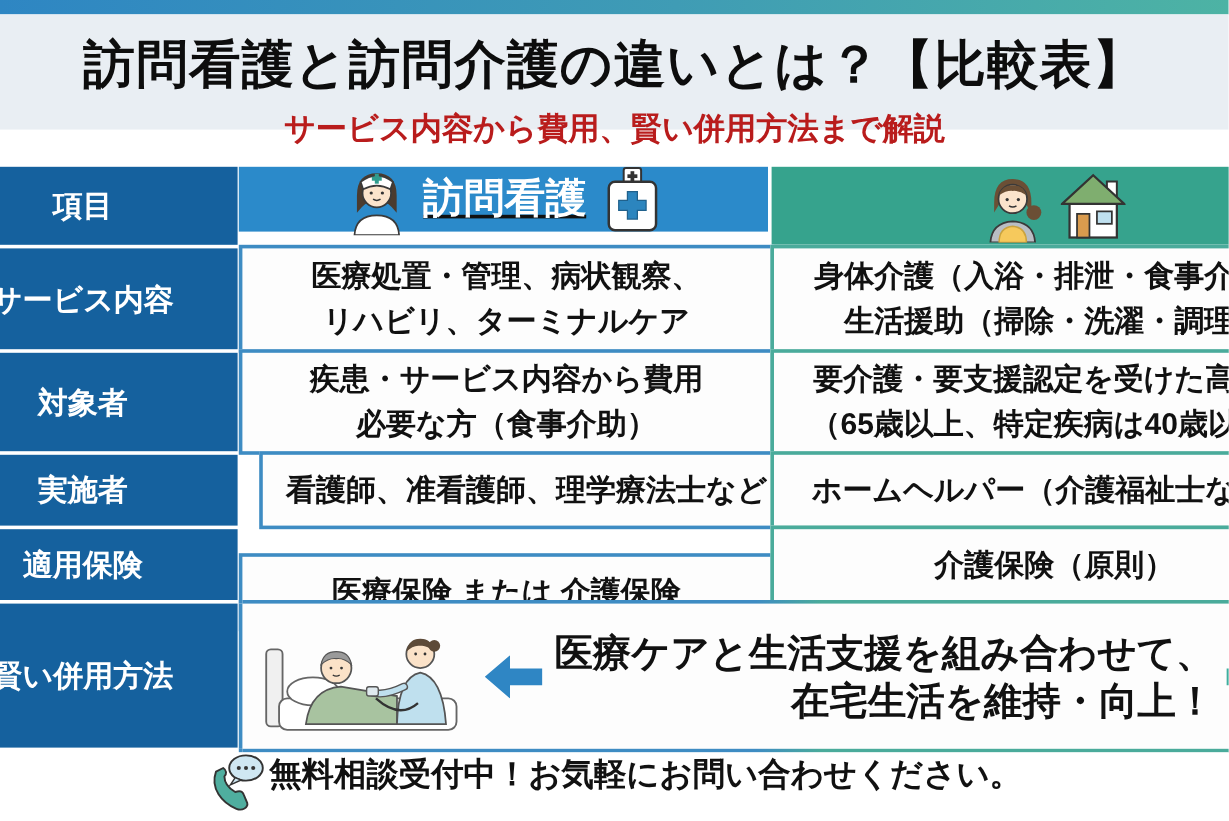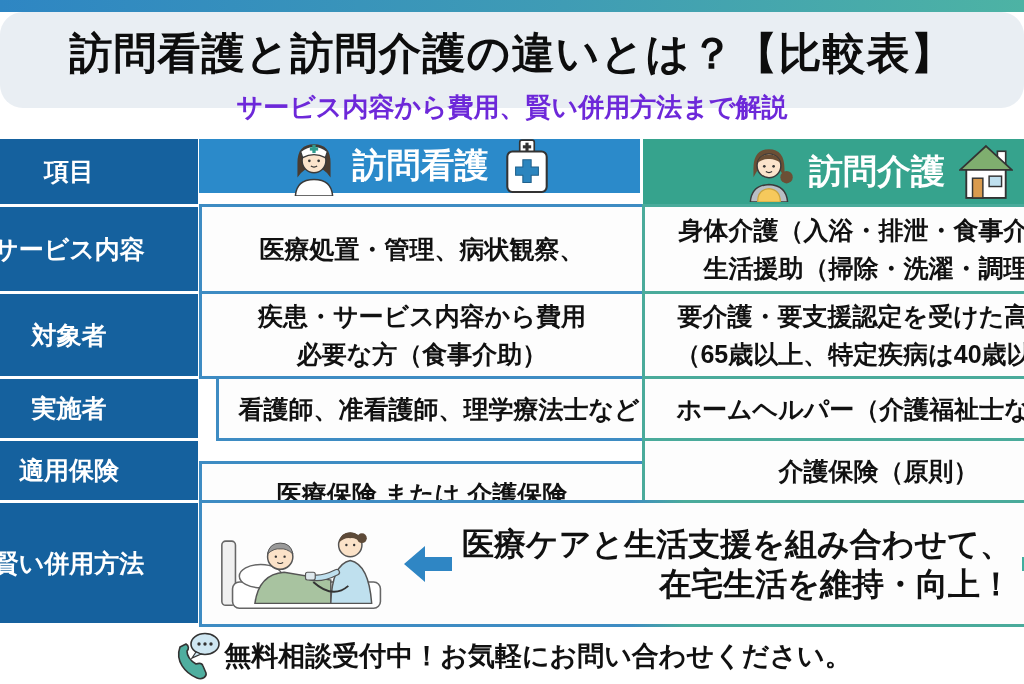--- a/index.html
+++ b/index.html
@@ -7,51 +7,51 @@
   .canvas {
     position:relative; width:1024px; height:684px; overflow:hidden;
     background:#ffffff; font-family:"Liberation Sans","DejaVu Sans",sans-serif;
     color:#111;
   }
   
   .topbar { position:absolute; left:0; top:0; width:1024px; height:12px;
     background:linear-gradient(90deg,#2e86c3 0%,#3f9cb5 55%,#4db3a4 100%); }
   
   .title-band { position:absolute; left:0; top:12px; width:1024px; height:96px;
-    background:#e9eef3; text-align:center;border-radius:23px; }
+    background:#e9eef3; text-align:center; }
   .main-title { margin-top:13px; font-size:43px; font-weight:bold; letter-spacing:1px; color:#0d0d0d; }
-  .sub-title  { margin-top:7px;  font-size:26px; font-weight:bold; color:#6d28d9; }
+  .sub-title  { margin-top:7px;  font-size:26px; font-weight:bold; color:#b91c1c; }
 
   
   .abs { position:absolute; }
   .flexc { display:flex; flex-direction:column; align-items:center; justify-content:center; }
 
   
   .lbl-cell { left:-60px; width:258px; background:#15619e; color:#fff;
     font-weight:bold; font-size:25px; display:flex; align-items:center;
     justify-content:center; white-space:nowrap; }
 
   
-  .hdr-nursing { left:199px; top:139px; width:441px; height:54px; background:#2b8aca; }
+  .hdr-nursing { left:199px; top:139px; width:441px; height:54px; background:#2b8aca;text-decoration:underline; }
   .hdr-care    { left:643px; top:139px; width:472px; height:65px; background:#36a38d; }
   .hdr-inner { display:flex; align-items:center; justify-content:center; gap:14px;
     width:100%; height:100%; color:#fff; font-weight:bold; font-size:34px; white-space:nowrap; }
 
   
   .cell { background:#fdfdfd; font-weight:bold; font-size:25px; line-height:38px;
     text-align:center; white-space:nowrap; }
   .cell-n { left:199px; width:446px; border:3px solid #3e8cc3; }
   .cell-c { left:642px; width:473px; border:3px solid #4aab9b; }
   .combo-cell { left:199px; width:916px; top:500px; height:127px; background:#fdfdfd;
     border:3px solid; border-image:linear-gradient(90deg,#3e8cc3 0 47%,#4aab9b 53% 100%) 1;
     display:flex; align-items:center; }
   .combo-text { text-align:right; font-weight:bold; font-size:32px; line-height:40px; white-space:nowrap; }
 
   .footer { position:absolute; left:0; top:627px; width:1024px; height:57px; background:#fff;
-    display:flex; align-items:center; justify-content:center; }
+    display:flex; justify-content:center; }
   .footer-text { font-weight:bold; font-size:27px; white-space:nowrap; }
 
   svg { display:block; }
 </style>
 </head>
 <body>
 
 <div class="canvas">
 
   <div class="topbar"></div>
@@ -116,35 +116,35 @@
           <circle cx="40" cy="34" r="6" fill="#6b4f35"></circle>
           <circle cx="23" cy="23" r="11.5" fill="#fbe4cc" stroke="#3a3a3a" stroke-width="1.4"></circle>
           <path d="M12 20 Q14 12 23 12 Q32 12 34 20 Q28 16 23 16.5 Q18 16 12 20 Z" fill="#6b4f35"></path>
           <circle cx="18.5" cy="23.5" r="1.3" fill="#333"></circle>
           <circle cx="27.5" cy="23.5" r="1.3" fill="#333"></circle>
           <path d="M20 28.5 Q23 30.5 26 28.5" fill="none" stroke="#333" stroke-width="1.2"></path>
           <path d="M5 58 Q6 42 23 41 Q40 42 41 58 Z" fill="#b9bec4" stroke="#3a3a3a" stroke-width="1.4"></path>
           <path d="M12 58 Q12 46 23 45 Q34 46 34 58 Z" fill="#f6c95c" stroke="#caa33e" stroke-width="1.2"></path>
         </svg>
       </span>
-      <span>訪問介護</span>
       <span>
         <svg width="54" height="56" viewBox="0 0 52 54">
           <rect x="37" y="7" width="8" height="13" fill="#fff" stroke="#333" stroke-width="1.6"></rect>
           <rect x="7" y="23" width="38" height="29" fill="#fff" stroke="#333" stroke-width="1.8"></rect>
           <path d="M26 2 L51 25 L1 25 Z" fill="#7fae6f" stroke="#333" stroke-width="1.8"></path>
           <rect x="13" y="33" width="10" height="19" fill="#d99b4e" stroke="#333" stroke-width="1.4"></rect>
           <rect x="29" y="31" width="12" height="10" fill="#bfe0ef" stroke="#333" stroke-width="1.4"></rect>
         </svg>
       </span>
     </div>
   </div>
 
   <div class="abs flexc cell cell-n" style="top:204px;height:90px;">
     <div>医療処置・管理、病状観察、</div>
+    <div>リハビリ、ターミナルケア</div>
   </div>
   <div class="abs flexc cell cell-n" style="top:291px;height:88px;">
     <div>疾患・サービス内容から費用</div>
     <div>必要な方（食事介助）</div>
   </div>
   <div class="abs flexc cell cell-n" style="top:376px;height:65px;margin-left:17px;">
     <div>看護師、准看護師、理学療法士など</div>
   </div>
   <div class="abs flexc cell cell-n" style="top:438px;height:65px;margin-top:23px;">
     <div>医療保険 または 介護保険</div>

